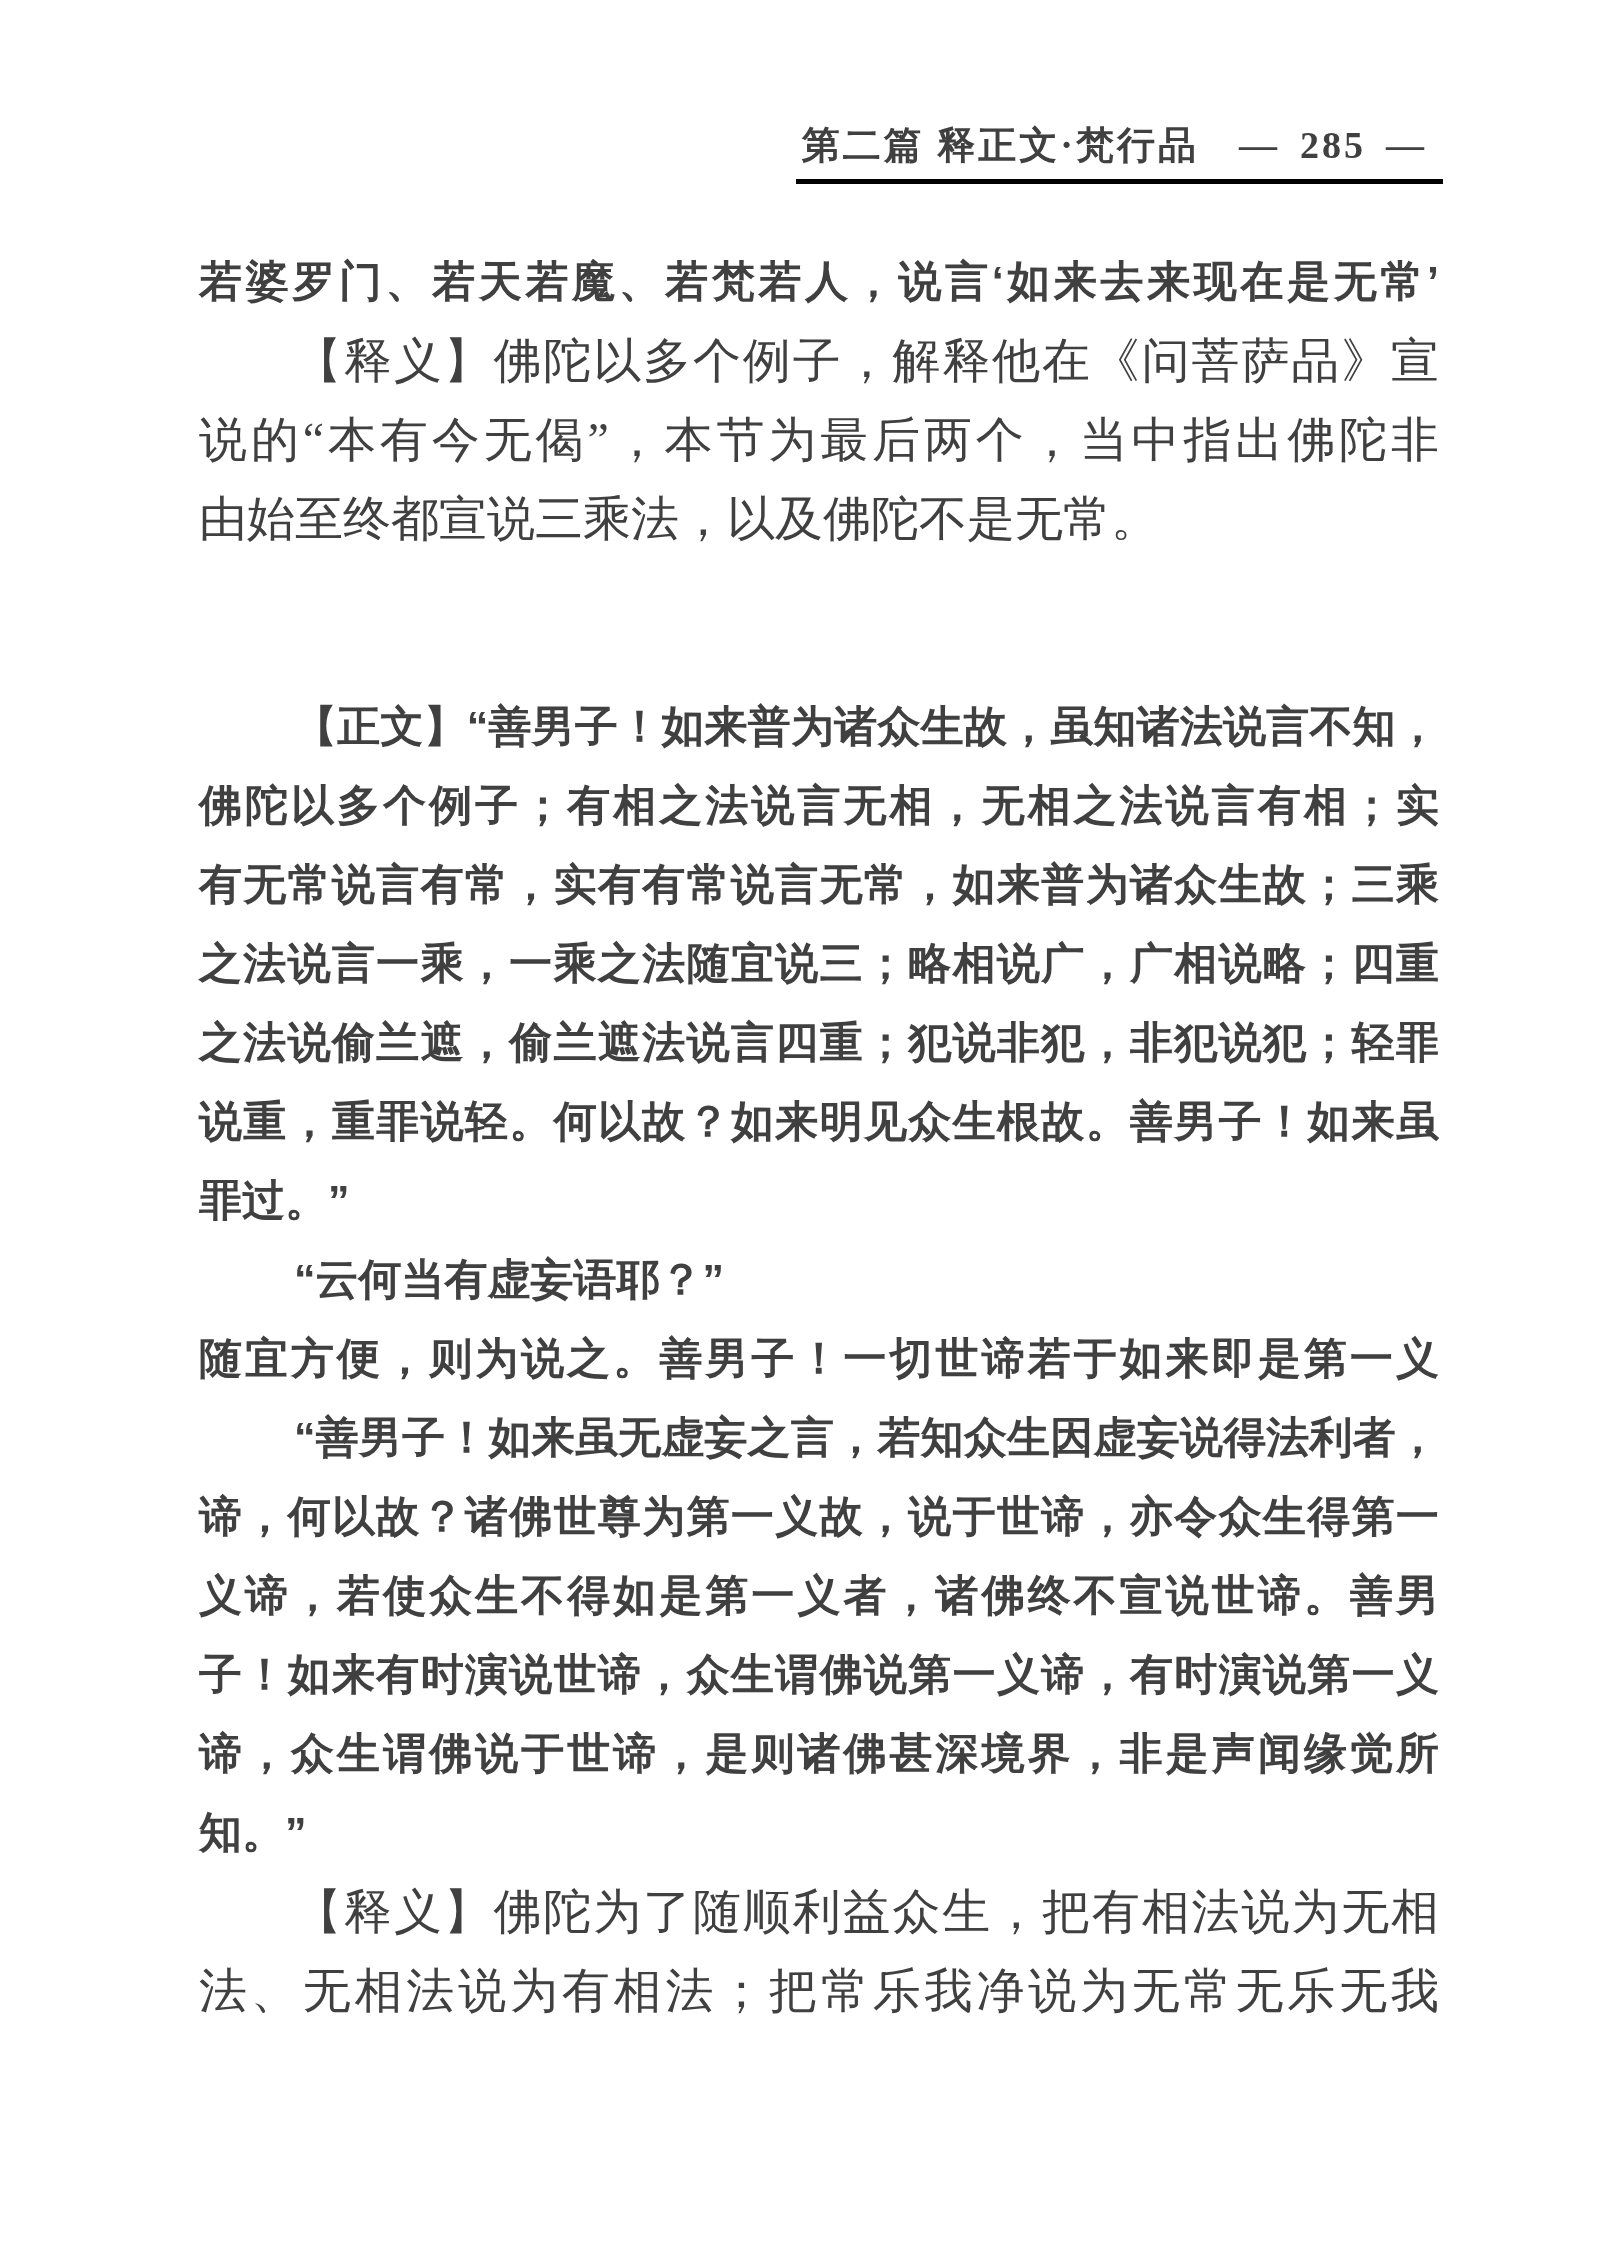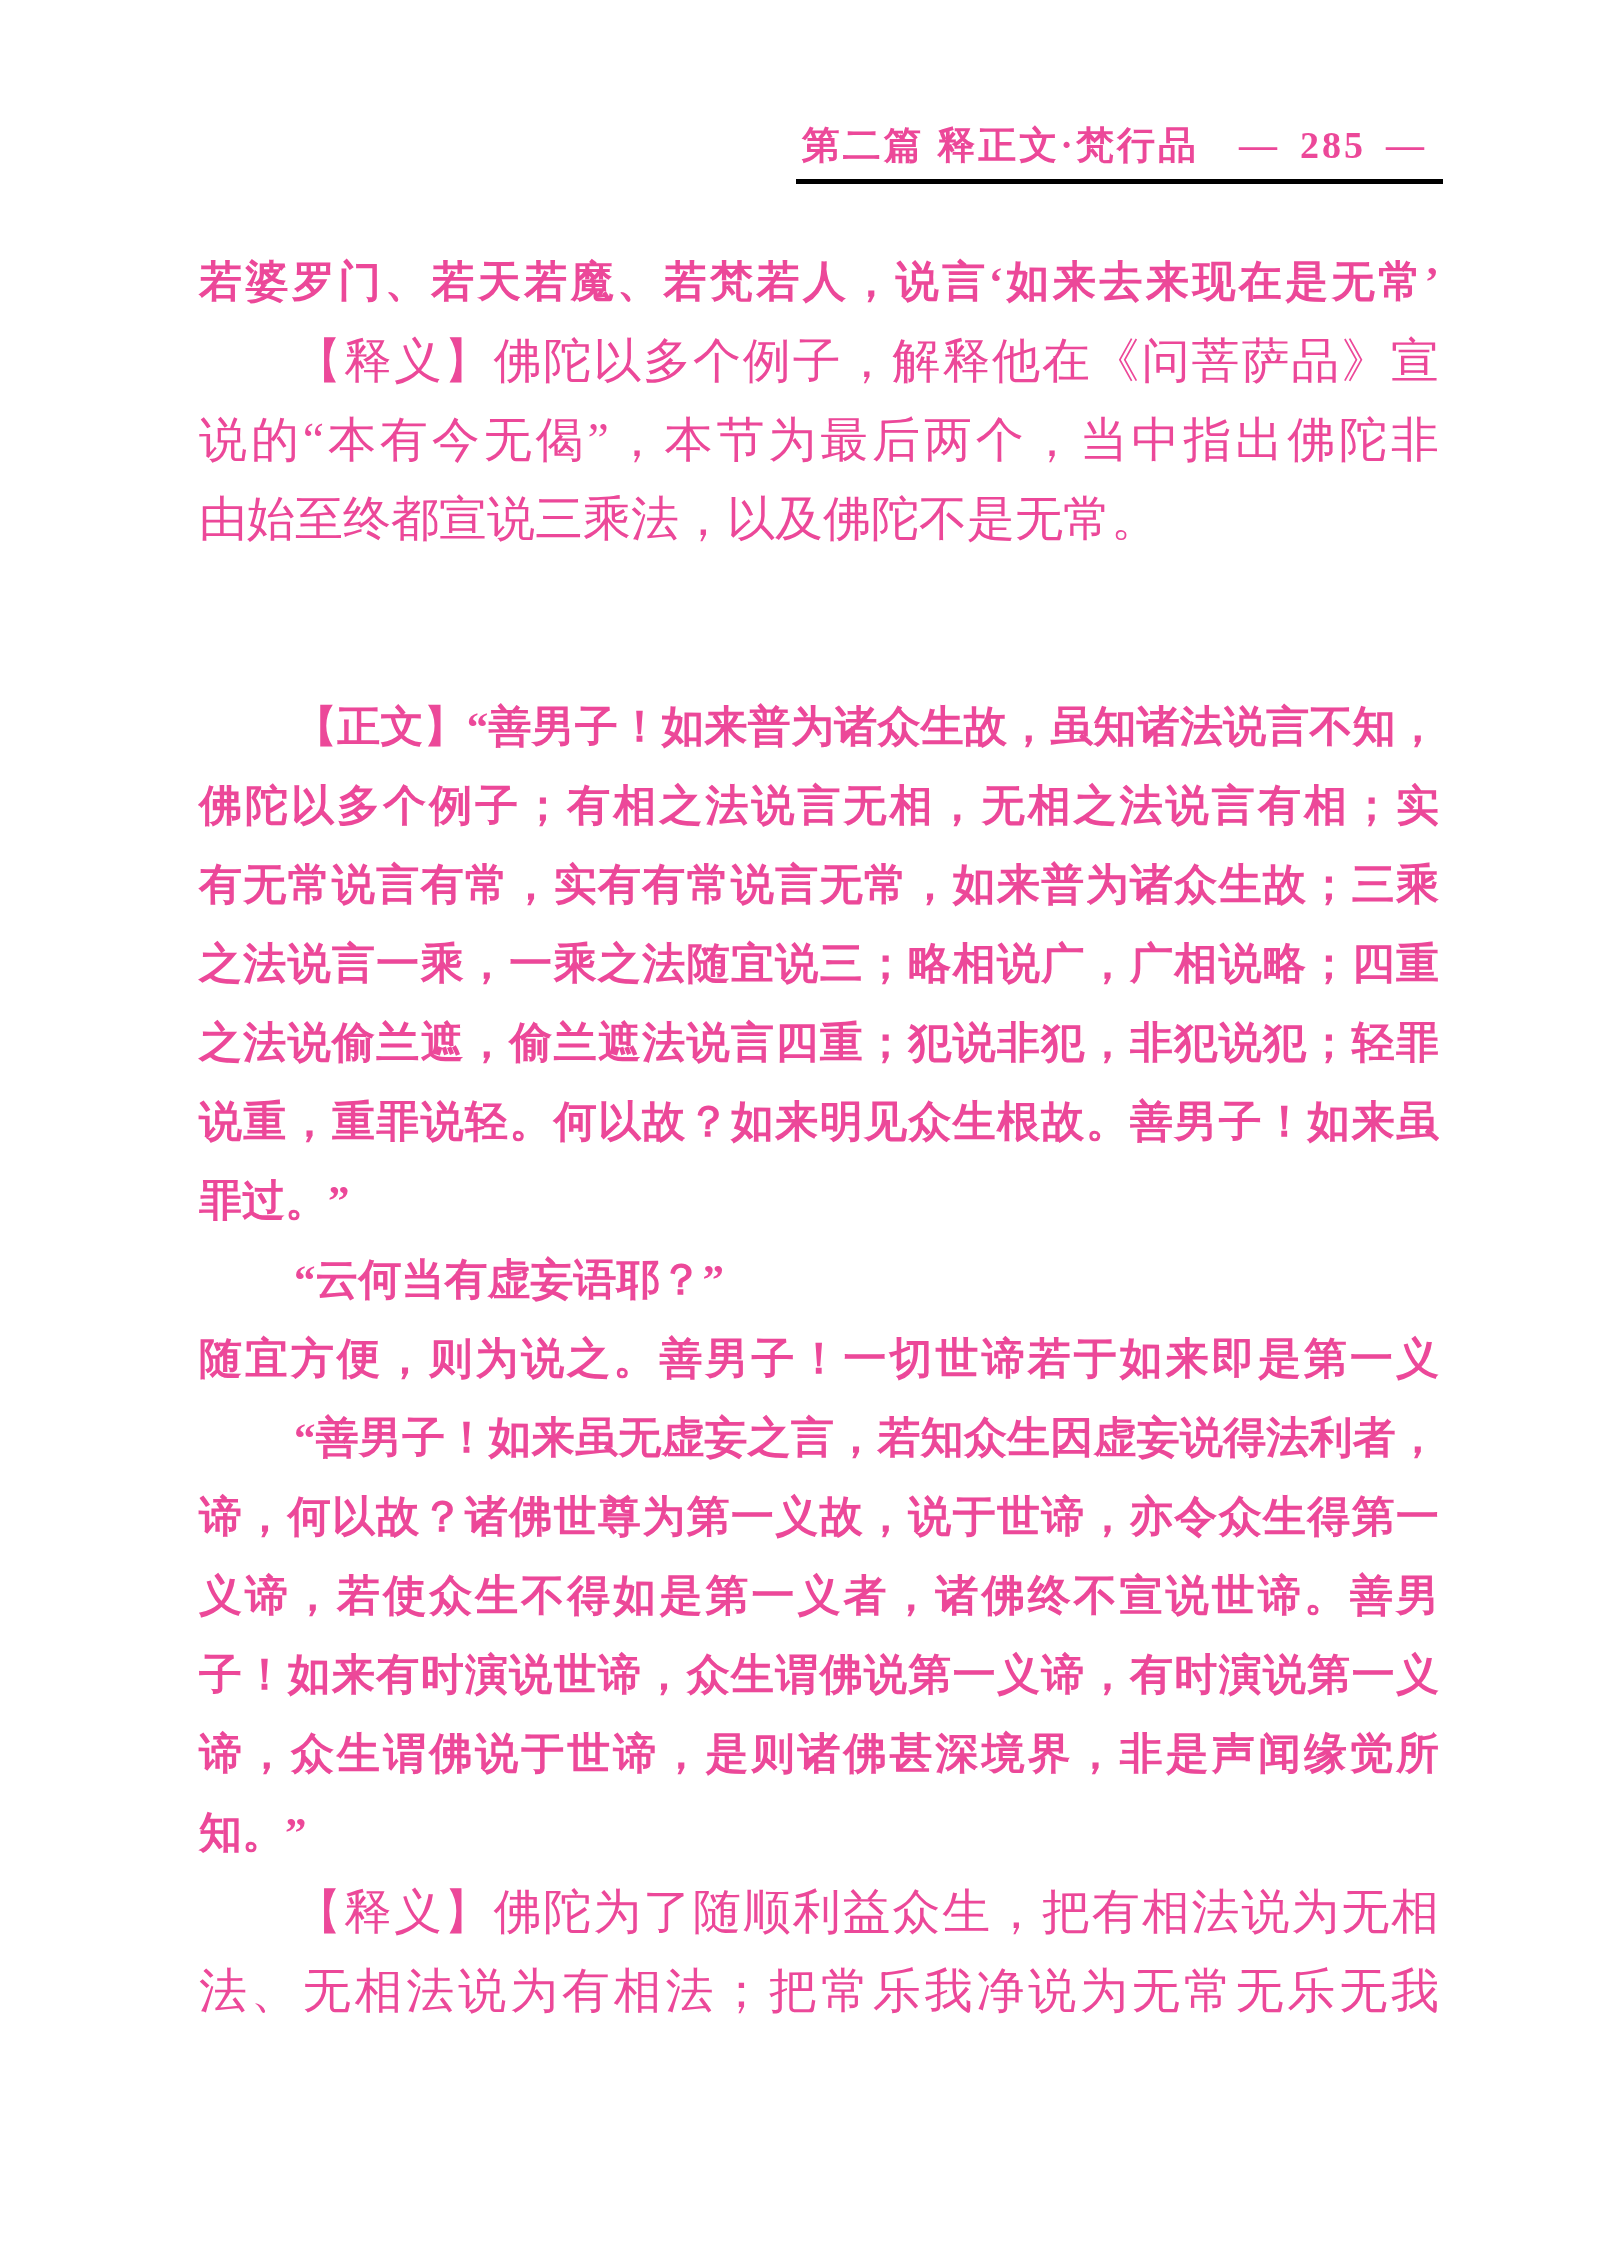--- a/index.html
+++ b/index.html
@@ -2,21 +2,21 @@
 <html><head>
 <meta charset="utf-8">
 <style>
   html, body { margin: 0; padding: 0; background: #888; }
   .page {
     position: relative;
     width: 1624px;
     height: 2263px;
     background: #ffffff;
     overflow: hidden;
-    color: #ec4899;
+    color: #404040;
   }
   
   .header {
     position: absolute;
     top: 123px;
     right: 181px;
     padding: 0 6px 12px 6px;
     border-bottom: 5px solid #000;
     font-family: "Liberation Serif", serif;
     font-weight: bold;
@@ -40,21 +40,21 @@
     white-space: nowrap;
     overflow: visible;
   }
   .ln.just {
     white-space: normal;
     text-align: justify;
     text-align-last: justify;
   }
   .ln.ind { text-indent: 95px; }
   .a {
-    font-family: Liberation Serif, serif;
+    font-family: Liberation Sans, sans-serif;
     font-weight: 900;
     font-size: 43px;
   }
   .b {
     font-family: "Liberation Serif", serif;
     font-weight: normal;
     font-size: 48px;
   }
   .gap { height: 129px; }
 </style>

